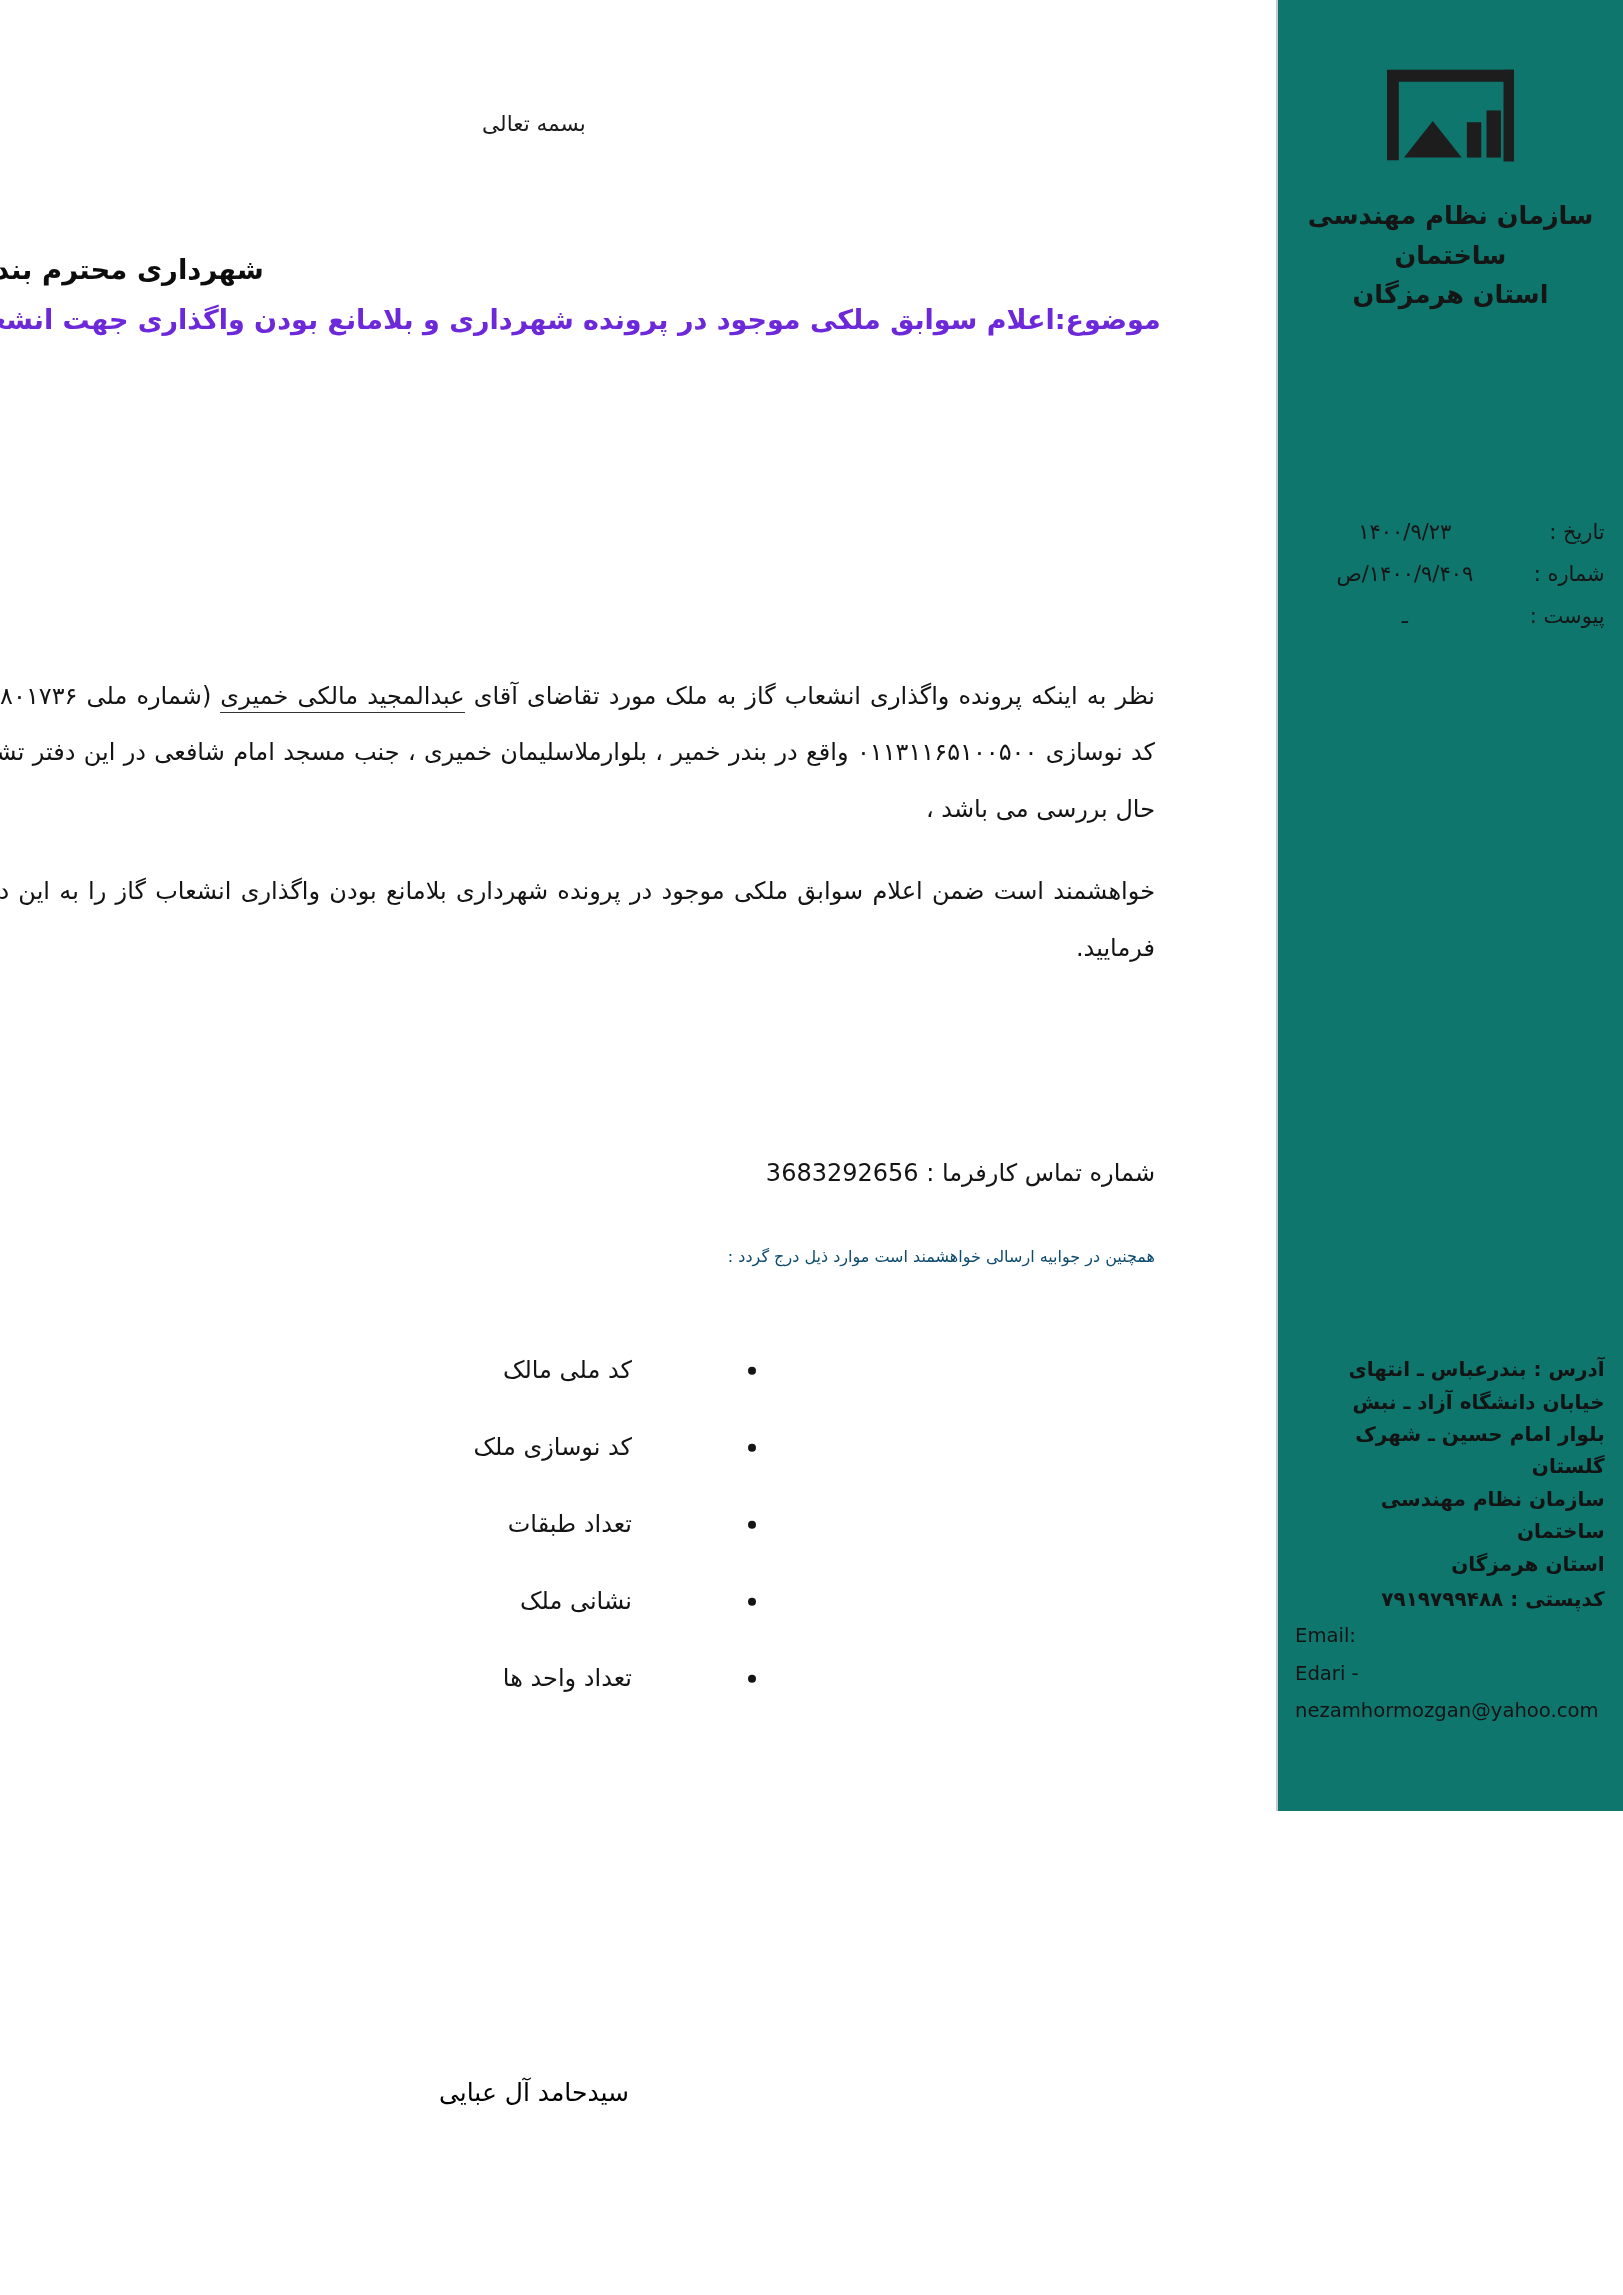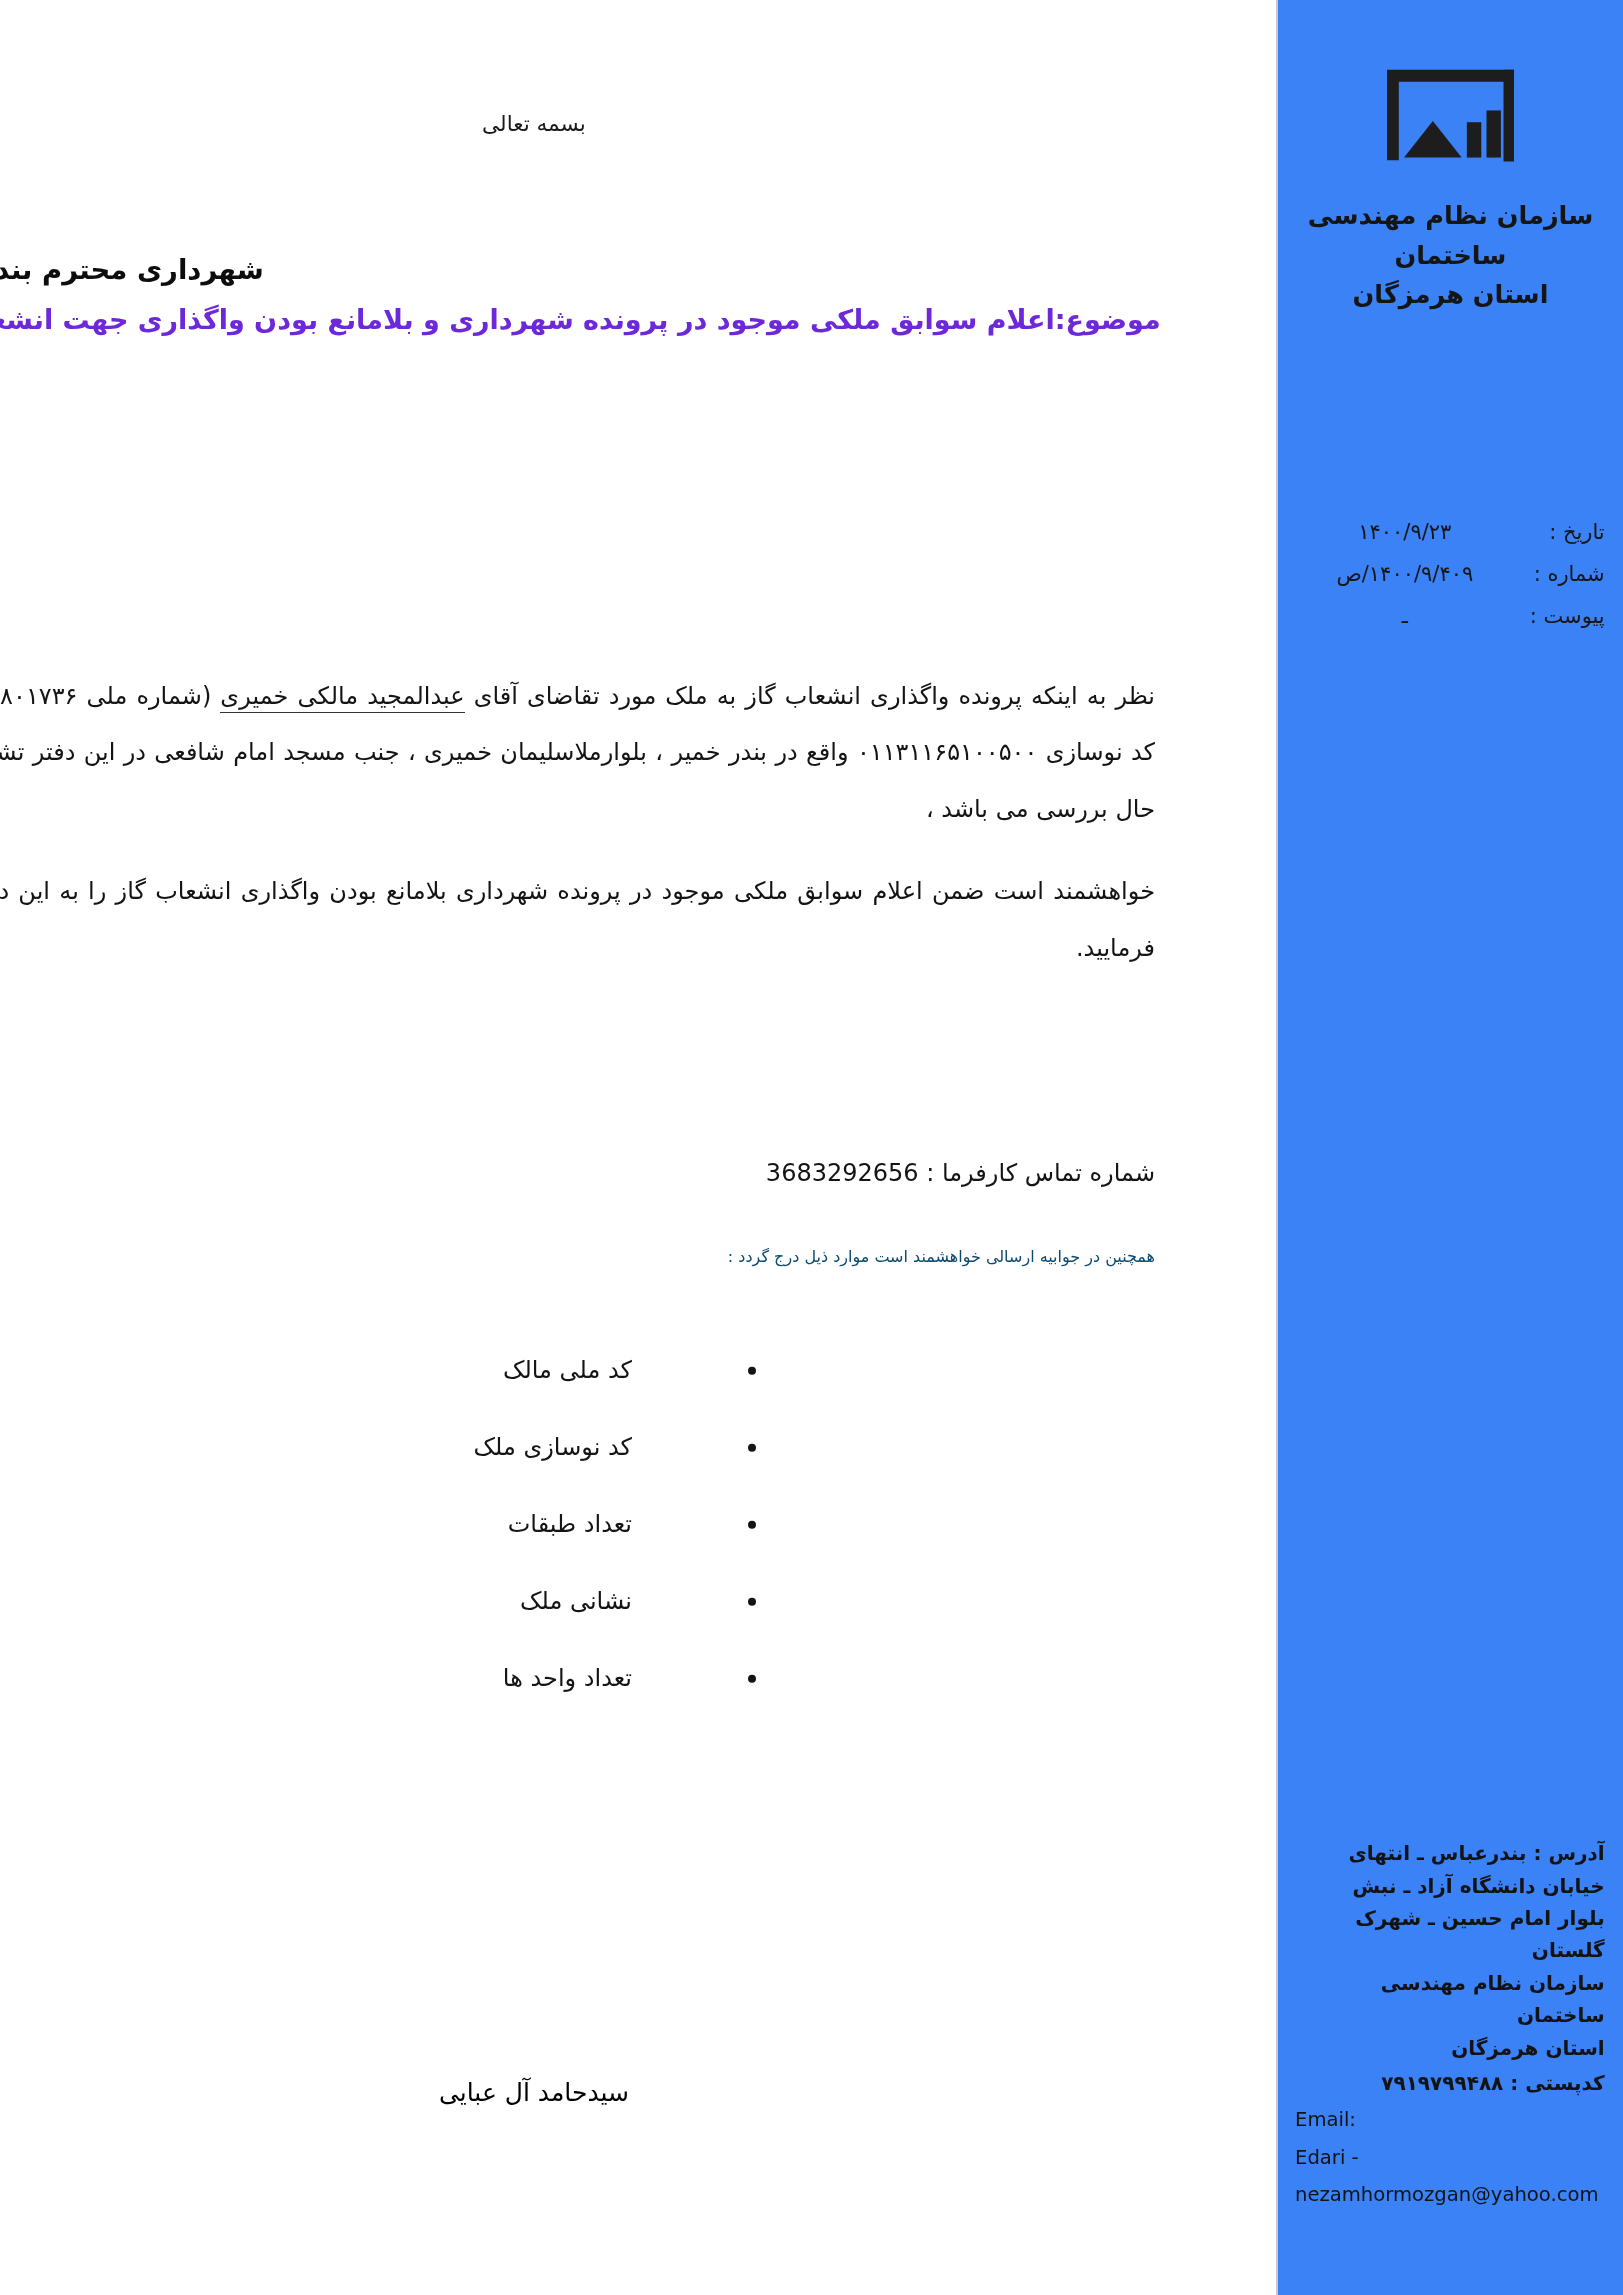--- a/index.html
+++ b/index.html
@@ -18,22 +18,22 @@
     background: #ffffff;
     overflow: hidden;
   }
 
   
   .sidebar {
     position: absolute;
     top: 0;
     right: 0;
     width: 347px;
-    height: 2295px;
-    background: #3b82f6;
+    height: 1811px;
+    background: #0f766e;
     border-left: 2px solid #c9c9c9;
     box-sizing: border-box;
   }
   .logo-wrap {
     position: absolute;
     top: 62px;
     left: 0;
     right: 0;
     text-align: center;
   }

